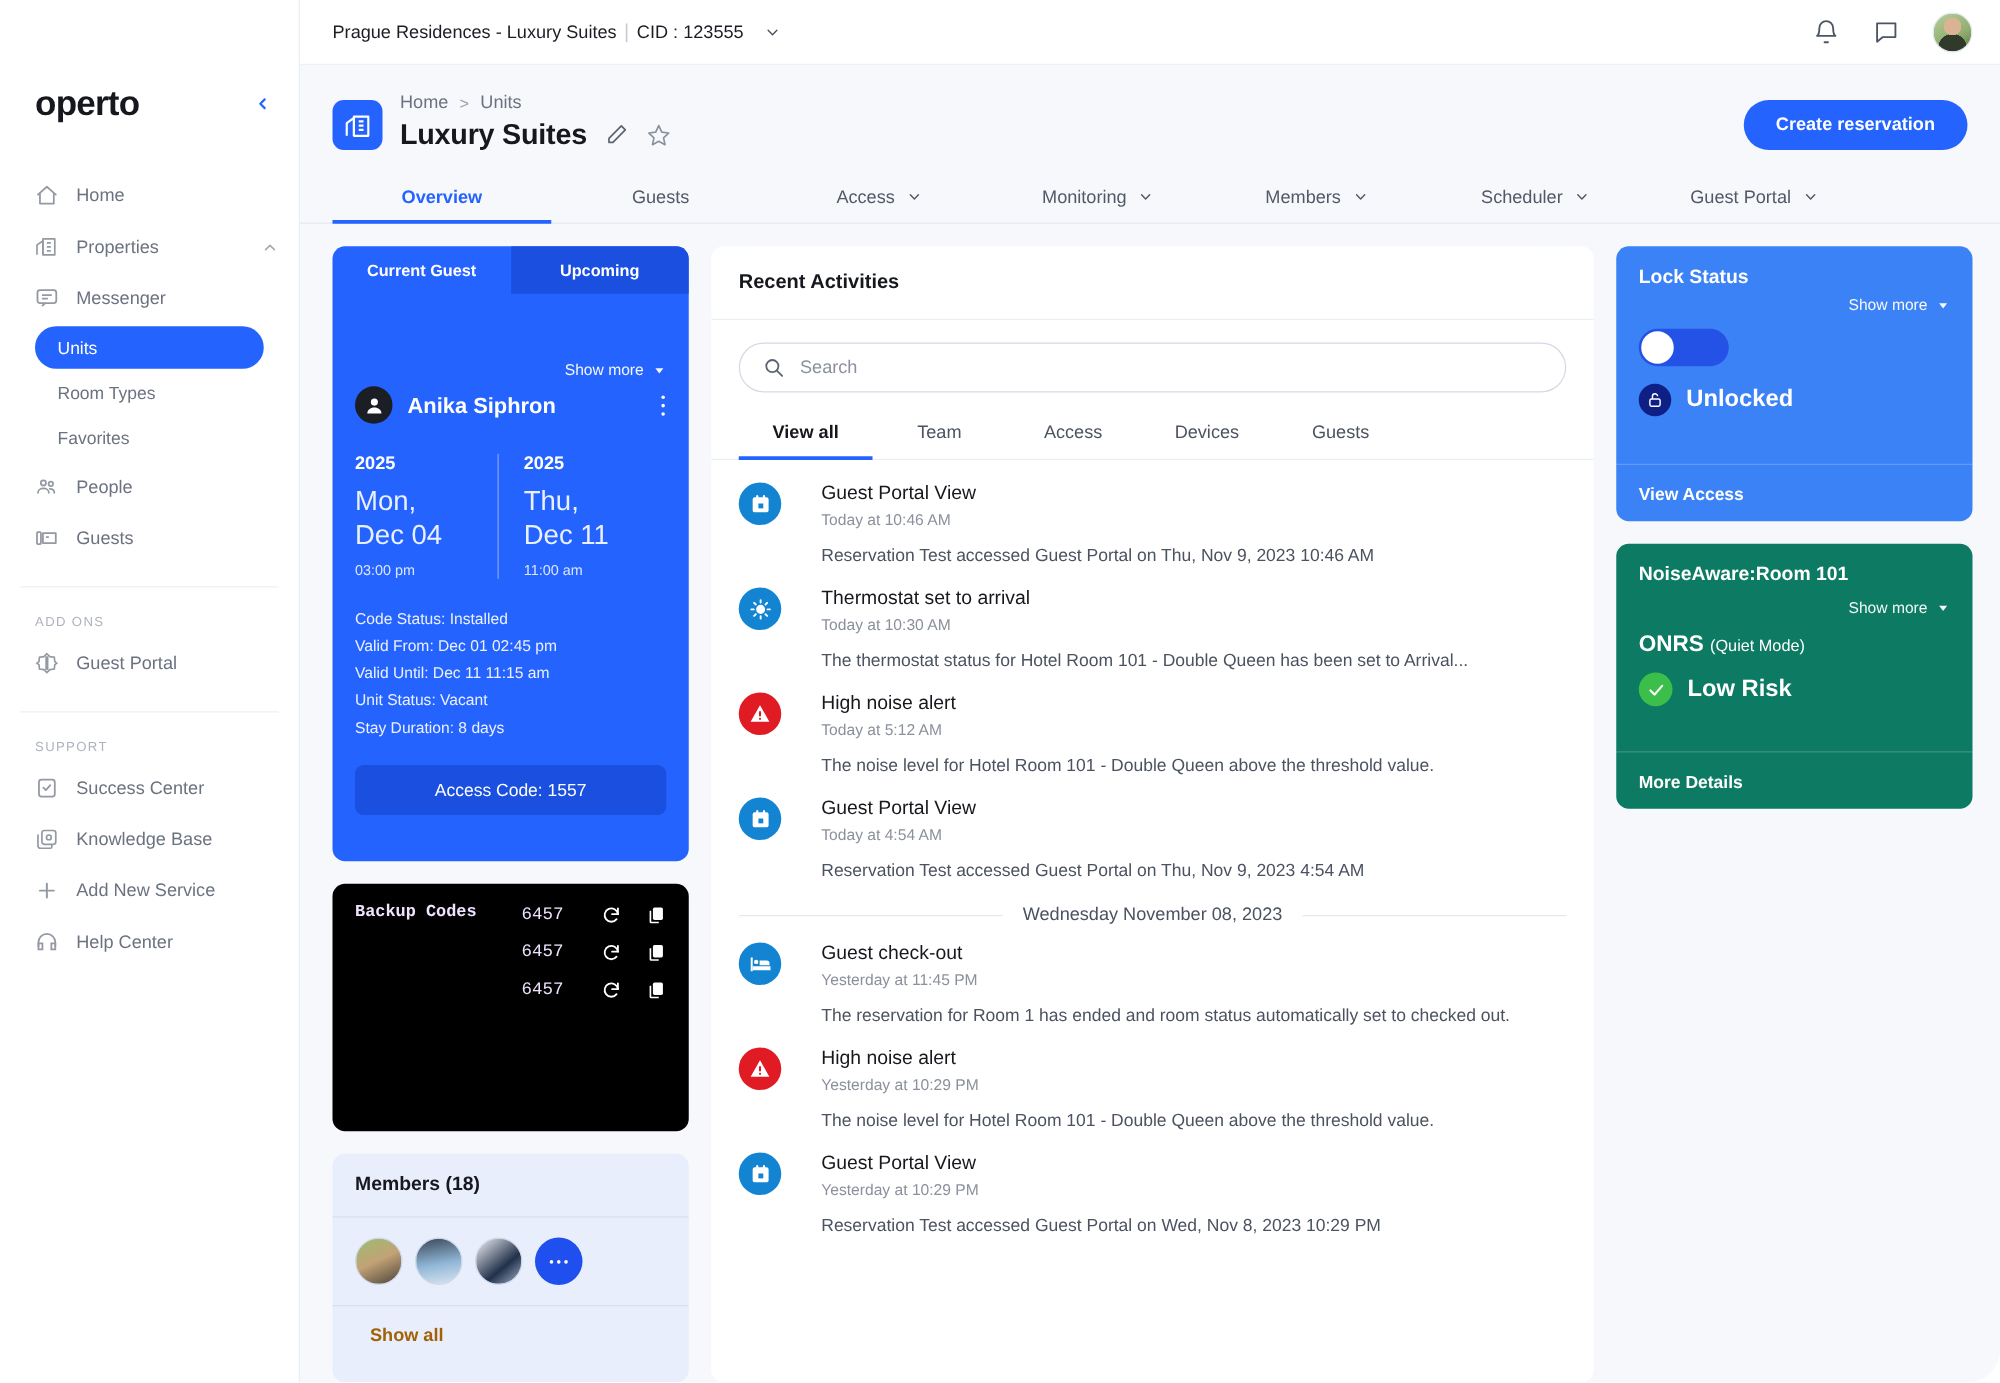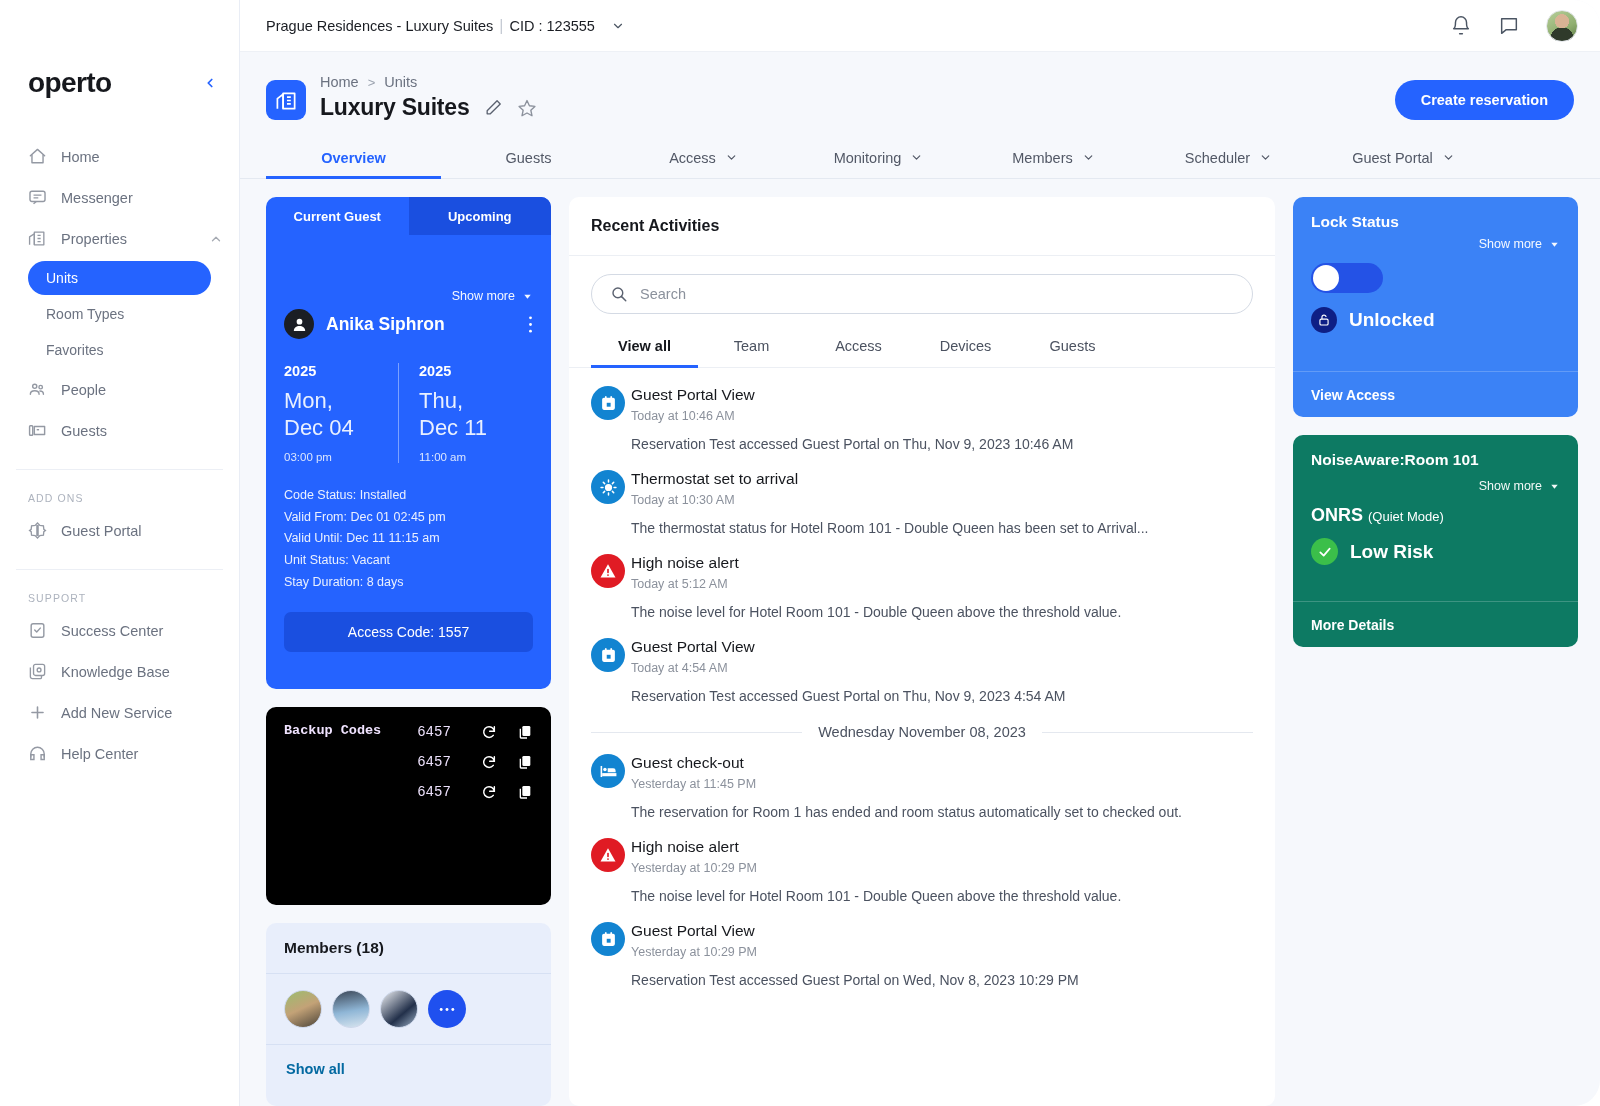--- a/index.html
+++ b/index.html
@@ -205,21 +205,21 @@
   .mb-head { padding: 16px 18px; font-size: 15.5px; font-weight: 700; color: #16181d; border-bottom: 1px solid #d6e0f3; }
   .mb-body { padding: 16px 18px; display: flex; gap: 10px; border-bottom: 1px solid #d6e0f3; }
   .mb-av { width: 38px; height: 38px; border-radius: 50%; border: 1px solid #cdd7ea; }
   .mb-av.a1 { background: linear-gradient(155deg,#9bbd6e,#c3a277 48%,#4a4338); }
   .mb-av.a2 { background: linear-gradient(170deg,#3b4656,#8fb6d6 55%,#d8e5ef); }
   .mb-av.a3 { background: linear-gradient(140deg,#f2f4f7,#22304a 62%,#9fb3c8); }
   .mb-more {
     width: 38px; height: 38px; border-radius: 50%; background: #1f50ef;
     display: flex; align-items: center; justify-content: center; cursor: pointer;
   }
-  .mb-foot { padding: 16px 20px; font-size: 14.5px; font-weight: 700; color: #0369a1; cursor: pointer; }
+  .mb-foot { padding: 16px 30px; font-size: 14.5px; font-weight: 700; color: #a16207; cursor: pointer; }
 
   
   .act-card {
     background: #fff; border-radius: 10px; height: 100%;
     display: flex; flex-direction: column; overflow: hidden;
   }
   .act-head { padding: 20px 22px; font-size: 16px; font-weight: 700; color: #16181d; border-bottom: 1px solid #eceff4; }
   .act-search { padding: 18px 22px 0 22px; }
   .search-box {
     height: 40px; border: 1px solid #d4dae4; border-radius: 20px;
@@ -231,21 +231,21 @@
   }
   .search-box input::placeholder { color: #8b919c; }
   .act-tabs { display: flex; padding: 0 22px; border-bottom: 1px solid #eceff4; margin-top: 14px; }
   .act-tab {
     min-width: 107px; text-align: center; padding: 10px 8px 11px 8px;
     font-size: 14.5px; color: #4b5260; cursor: pointer;
     border-bottom: 3px solid transparent; margin-bottom: -1px;
   }
   .act-tab.active { color: #16181d; font-weight: 700; border-bottom-color: #2563ff; }
   .act-list { flex: 1; overflow: hidden; padding: 6px 22px 0 22px; }
-  .act-item { display: flex; gap: 6px; padding: 12px 0 4px 0; }
+  .act-item { display: flex; gap: 32px; padding: 12px 0 4px 0; }
   .act-ico {
     width: 34px; height: 34px; border-radius: 50%; flex: 0 0 34px;
     display: flex; align-items: center; justify-content: center;
   }
   .act-ico.blue { background: #1284d1; }
   .act-ico.red { background: #e01b24; }
   .act-main { flex: 1; min-width: 0; }
   .act-title { font-size: 15.5px; color: #16181d; }
   .act-time { font-size: 12.5px; color: #8b919c; margin-top: 5px; }
   .act-desc { font-size: 14px; color: #4b5260; margin-top: 11px; line-height: 1.43; }
@@ -321,43 +321,43 @@
           <svg width="19" height="19" viewBox="0 0 24 24" fill="none" stroke="#6b7280" stroke-width="1.8" stroke-linecap="round" stroke-linejoin="round">
               <path d="M3 11l9-8 9 8"></path>
               <path d="M5 10v10h14V10"></path>
             </svg>
         </span>
         <span class="lbl">Home</span>
       </div>
 
       <div class="nav-item">
         <span class="ico">
-          <svg width="19" height="19" viewBox="0 0 24 24" fill="none" stroke="#6b7280" stroke-width="1.8" stroke-linejoin="round">
-              <rect x="2.5" y="4" width="19" height="13" rx="2.5"></rect>
-              <path d="M7 20l3.5-3"></path>
-              <path d="M7 9h10M7 12.5h6"></path>
-            </svg>
-        </span>
-        <span class="lbl">Messenger</span>
-      </div>
-
-      <div class="nav-item">
-        <span class="ico">
           <svg width="19" height="19" viewBox="0 0 24 24" fill="none" stroke="#6b7280" stroke-width="1.7" stroke-linejoin="round">
               <path d="M2 20V10l6-4v14"></path>
               <path d="M8 20V4h12v16z"></path>
               <path d="M12 8h4M12 12h4M12 16h4"></path>
             </svg>
         </span>
         <span class="lbl">Properties</span>
         <span class="caret">
           <svg width="14" height="14" viewBox="0 0 24 24" fill="none" stroke="#6b7280" stroke-width="2.2" stroke-linecap="round" stroke-linejoin="round">
               <polyline points="6 15 12 9 18 15"></polyline>
             </svg>
         </span>
+      </div>
+
+      <div class="nav-item">
+        <span class="ico">
+          <svg width="19" height="19" viewBox="0 0 24 24" fill="none" stroke="#6b7280" stroke-width="1.8" stroke-linejoin="round">
+              <rect x="2.5" y="4" width="19" height="13" rx="2.5"></rect>
+              <path d="M7 20l3.5-3"></path>
+              <path d="M7 9h10M7 12.5h6"></path>
+            </svg>
+        </span>
+        <span class="lbl">Messenger</span>
       </div>
 
       <div class="sub-item active">
         <span>Units</span>
       </div>
       <div class="sub-item">
         <span>Room Types</span>
       </div>
       <div class="sub-item">
         <span>Favorites</span>

